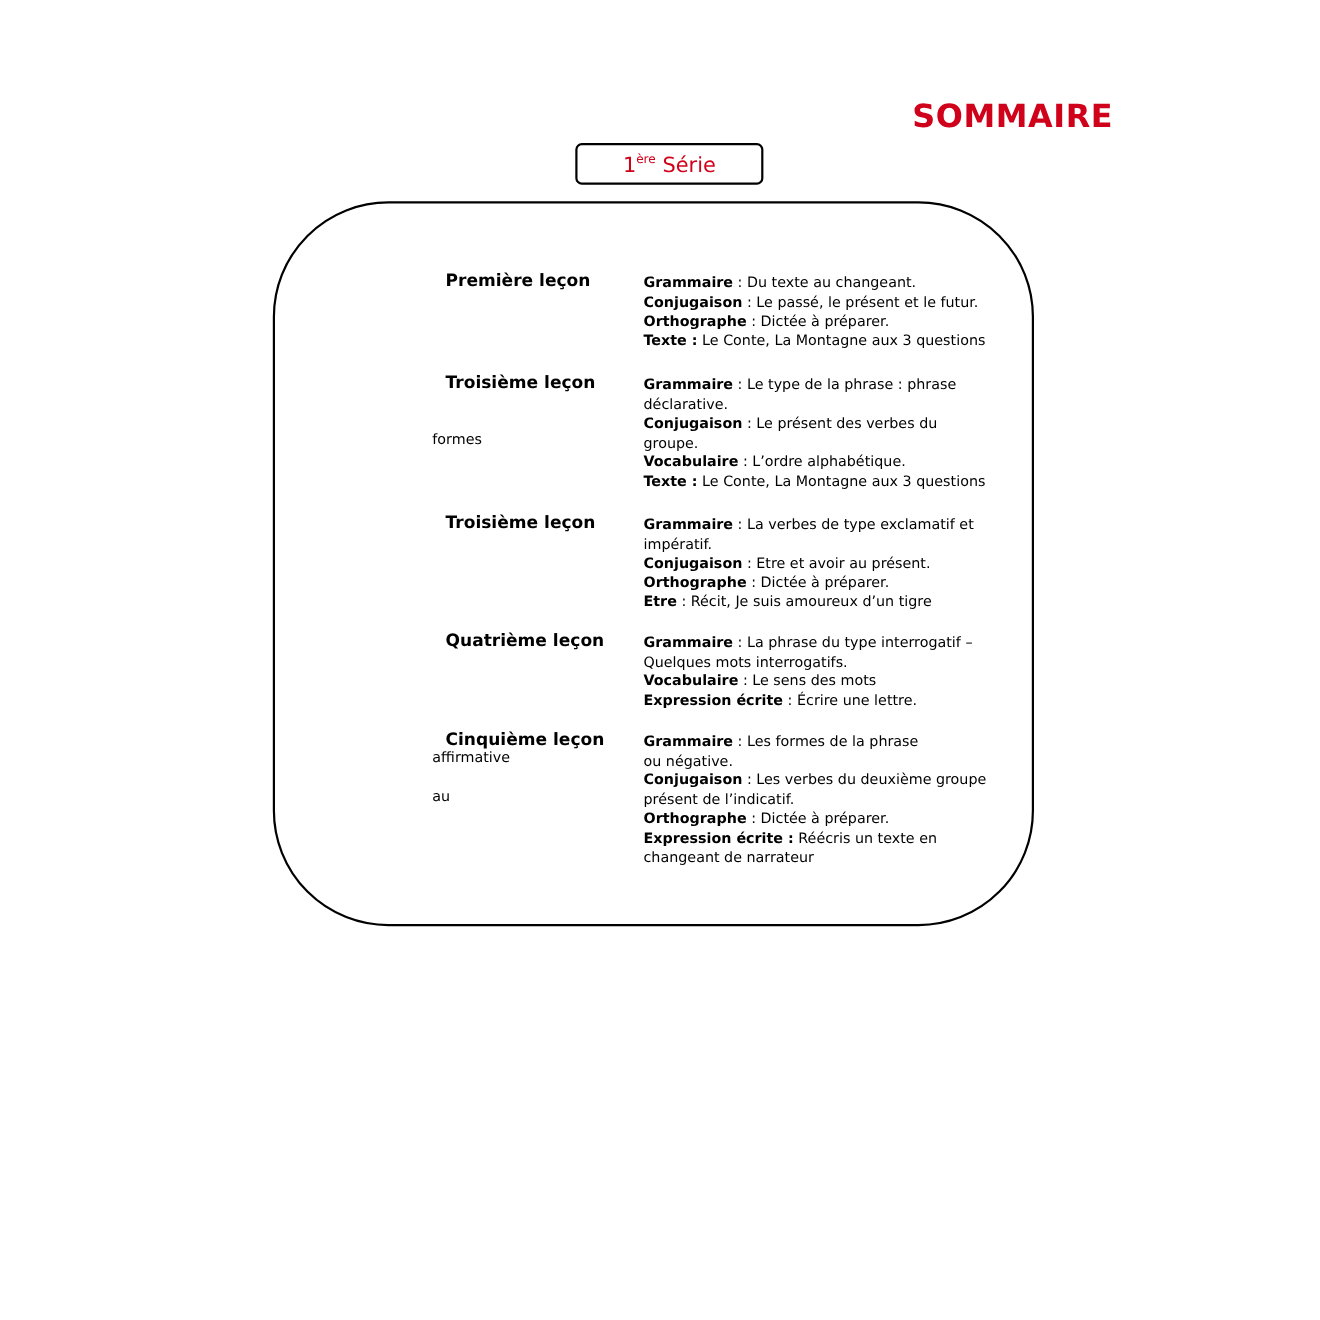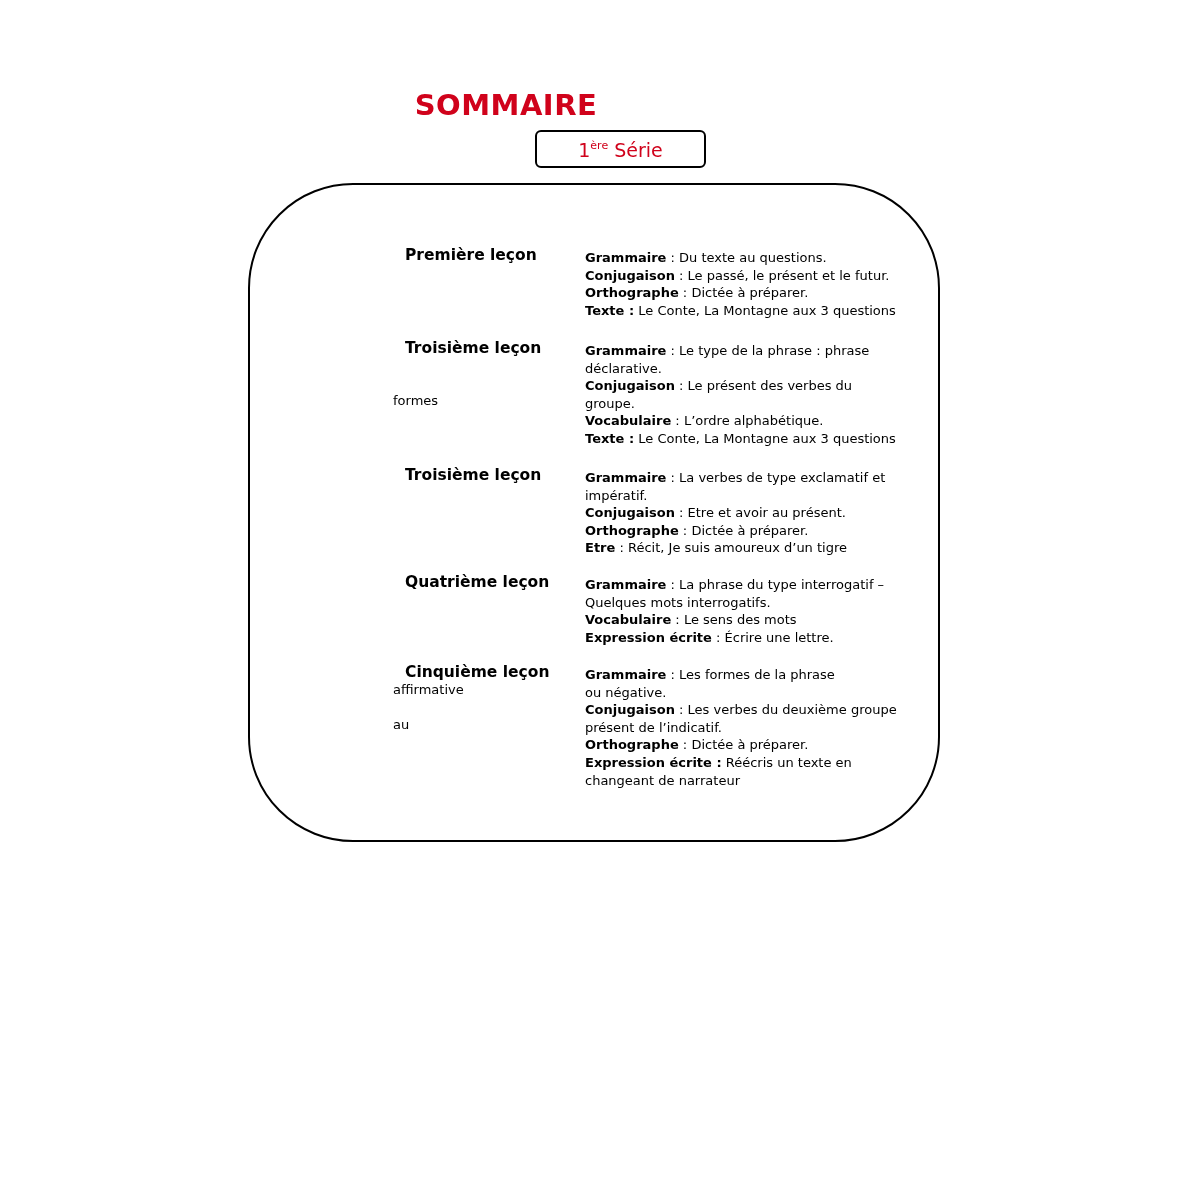--- a/index.html
+++ b/index.html
@@ -12,30 +12,30 @@
       height: 1200px;
       position: relative;
       font-family: "DejaVu Sans", sans-serif;
       color: #000;
     }
     .title {
       position: absolute;
       left: 0;
       width: 1012px;
       top: 88px;
-      text-align: center;
+      text-align: right;
       color: #d0021b;
       font-weight: bold;
       font-size: 29px;
       letter-spacing: 0.5px;
       font-family: "DejaVu Sans", sans-serif;
     }
     .serie-box {
       position: absolute;
-      left: 535px;
+      left: 523px;
       top: 130px;
       width: 171px;
       height: 38px;
       border: 2px solid #000;
       border-radius: 6px;
       box-sizing: border-box;
       text-align: center;
       color: #d0021b;
       font-size: 19px;
       line-height: 36px;
@@ -91,21 +91,21 @@
 
 <div class="title">SOMMAIRE</div>
 
 <div class="serie-box"><span>1</span><sup>ère</sup><span> Série</span></div>
 
 <div class="frame"></div>
 
 <div class="lesson" style="top:246px;">
   <div class="lesson-title">Première leçon</div>
   <div class="lines">
-    <span class="line"><b>Grammaire</b><span> : </span><span>Du texte au questions.</span></span>
+    <span class="line"><b>Grammaire</b><span> : </span><span>Du texte au changeant.</span></span>
     <span class="line"><b>Conjugaison</b><span> : </span><span>Le passé, le présent et le futur.</span></span>
     <span class="line"><b>Orthographe</b><span> : </span><span>Dictée à préparer.</span></span>
     <span class="line"><b>Texte :</b><span> </span><span>Le Conte, La Montagne aux 3 questions</span></span>
   </div>
 </div>
 
 <div class="lesson" style="top:339px;">
   <div class="lesson-title">Troisième leçon</div>
   <div class="side-note" style="top:54px;">formes</div>
   <div class="lines">

